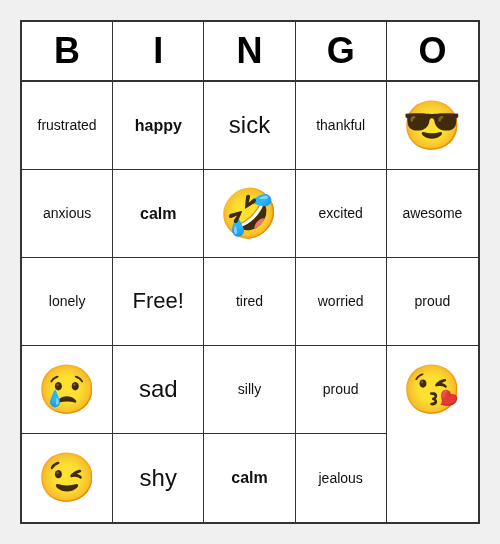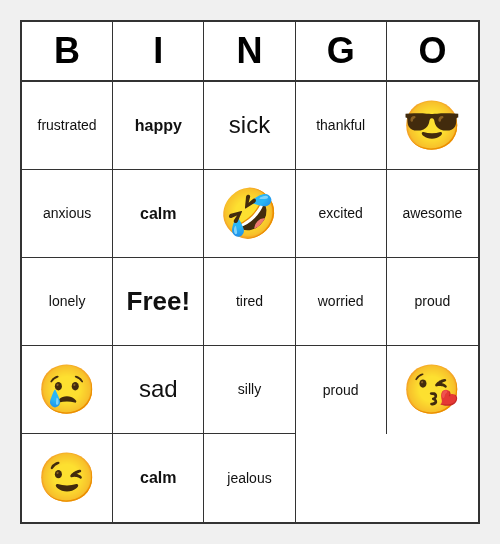--- a/index.html
+++ b/index.html
@@ -60,22 +60,22 @@
     }
     .cell-text.large {
       font-size: 24px;
       font-weight: normal;
     }
     .cell-text.medium {
       font-size: 16px;
       font-weight: bold;
     }
     .cell-text.free {
-      font-size: 26px;
-      font-weight: bold;
+      font-size: 22px;
+      font-weight: normal;
     }
     .cell-emoji {
       font-size: 48px;
       line-height: 1;
     }
   </style>
 </head>
 <body>
 
 <div class="bingo-card">
@@ -144,19 +144,22 @@
       <div class="bingo-cell">
         <span class="cell-text">proud</span>
       </div>
       <div class="bingo-cell">
         <span class="cell-emoji">😘</span>
       </div>
       <div class="bingo-cell">
         <span class="cell-emoji">😉</span>
       </div>
       <div class="bingo-cell">
+        <span class="cell-text large">shy</span>
+      </div>
+      <div class="bingo-cell">
         <span class="cell-text medium">calm</span>
       </div>
       <div class="bingo-cell">
         <span class="cell-text">jealous</span>
       </div>
     </div>
 </div>
 
 </body></html>

